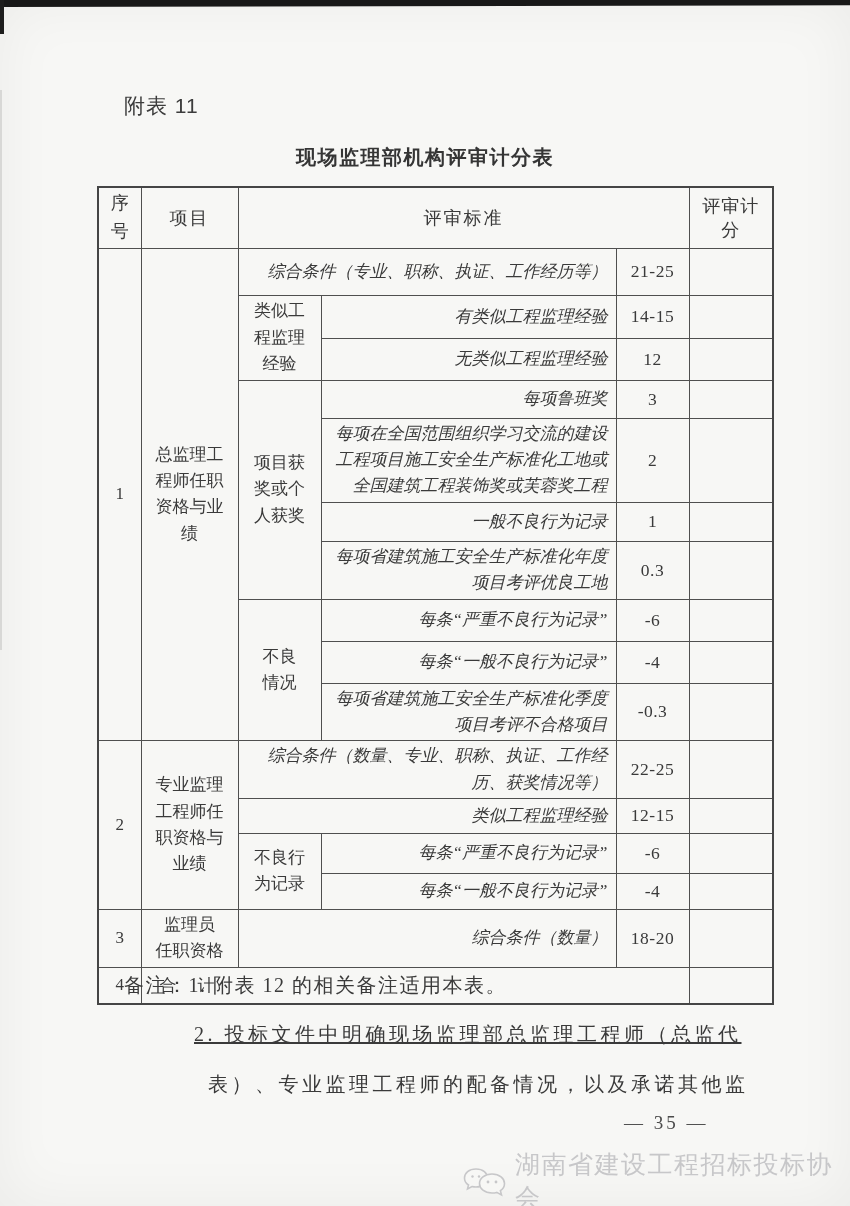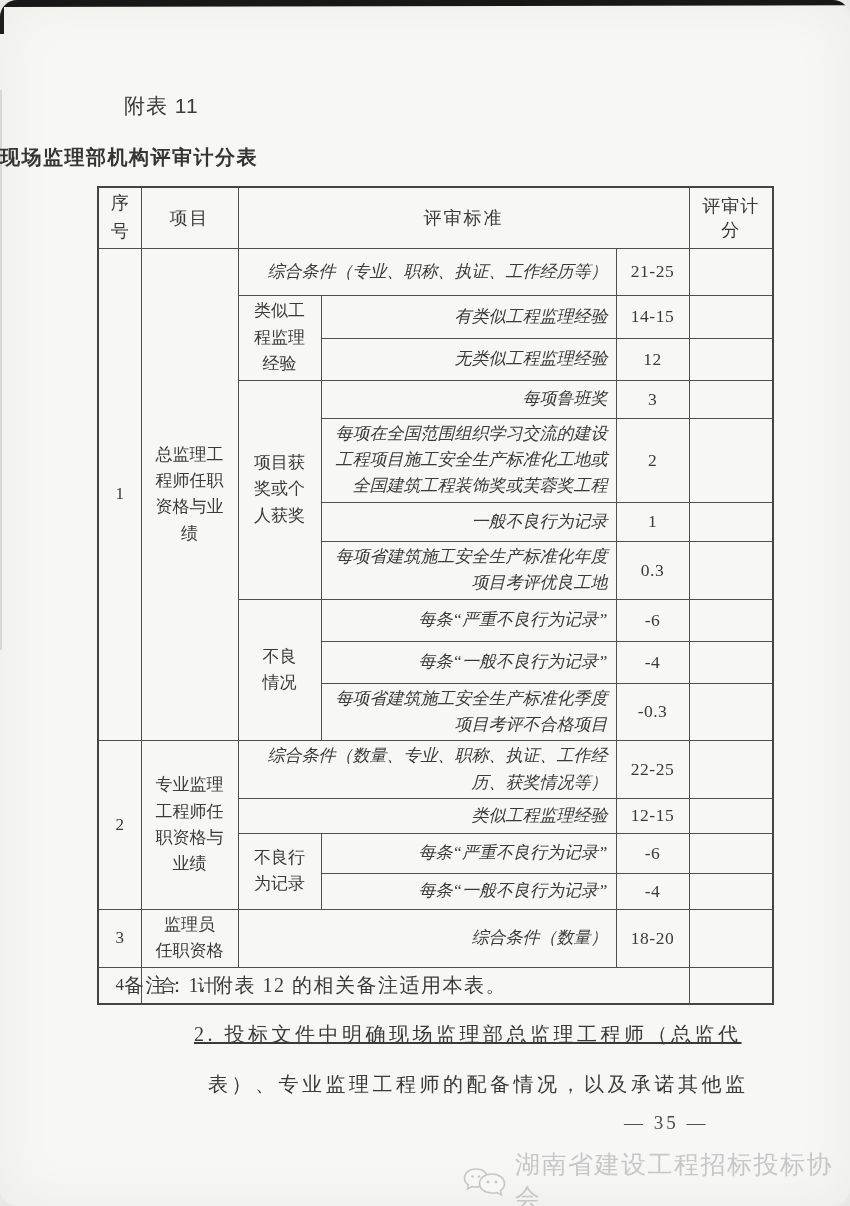--- a/index.html
+++ b/index.html
@@ -5,40 +5,39 @@
   html,body{margin:0;padding:0;background:#e8e8e6;}
   .page{
     position:relative;
     width:850px;height:1206px;
     margin:0 auto;
     background:#f7f7f5;
     box-shadow:inset 0 0 60px rgba(0,0,0,0.05);
     font-family:"Liberation Serif","DejaVu Serif",serif;
     color:#383838;
     overflow:hidden;
-    border-radius:17px;
   }
   .scan-strip{
     position:absolute;top:0;left:-4px;width:860px;height:7px;
     background:#181818;transform:rotate(-0.12deg);transform-origin:left top;
   }
   .scan-mark-left{
     position:absolute;top:0;left:0;width:4px;height:34px;background:#1d1d1d;
   }
   .scan-edge-left{
     position:absolute;top:90px;left:0;width:2px;height:560px;background:rgba(0,0,0,0.10);
   }
   .appendix{
     position:absolute;left:124px;top:92px;
     font-size:21px;letter-spacing:1px;color:#3c3c3c;
     font-family:"Liberation Sans","DejaVu Sans",sans-serif;
   }
   .doc-title{
     position:absolute;left:0;top:144px;width:850px;
-    font-size:20px;font-weight:bold;
+    text-align:center;font-size:20px;font-weight:bold;
     letter-spacing:1.5px;color:#353535;
   }
   table.score-table{
     position:absolute;left:97px;top:186px;
     width:675px;border-collapse:collapse;table-layout:fixed;
     font-size:17px;color:#3a3a3a;
   }
   table.score-table td,table.score-table th{
     border:1.6px solid #4f4f4f;
     padding:2px 4px;

